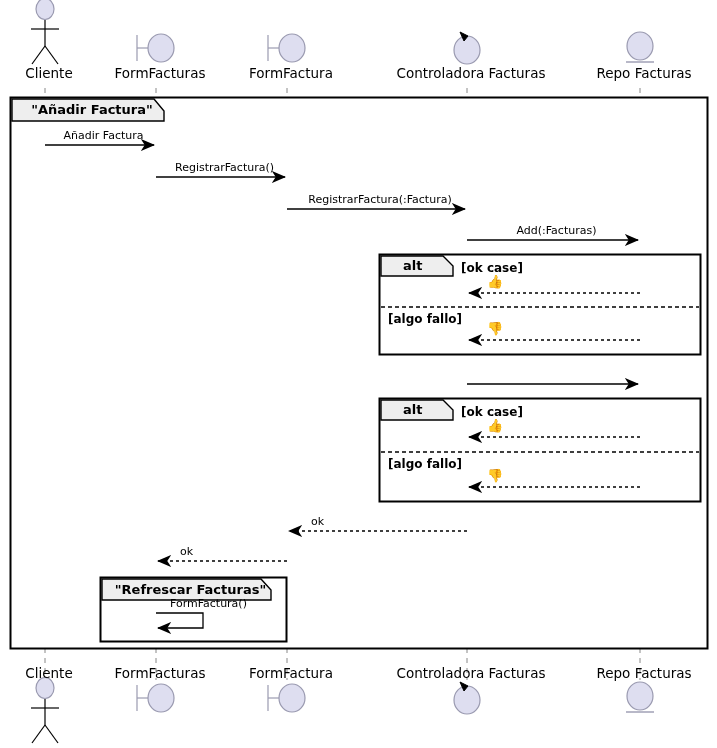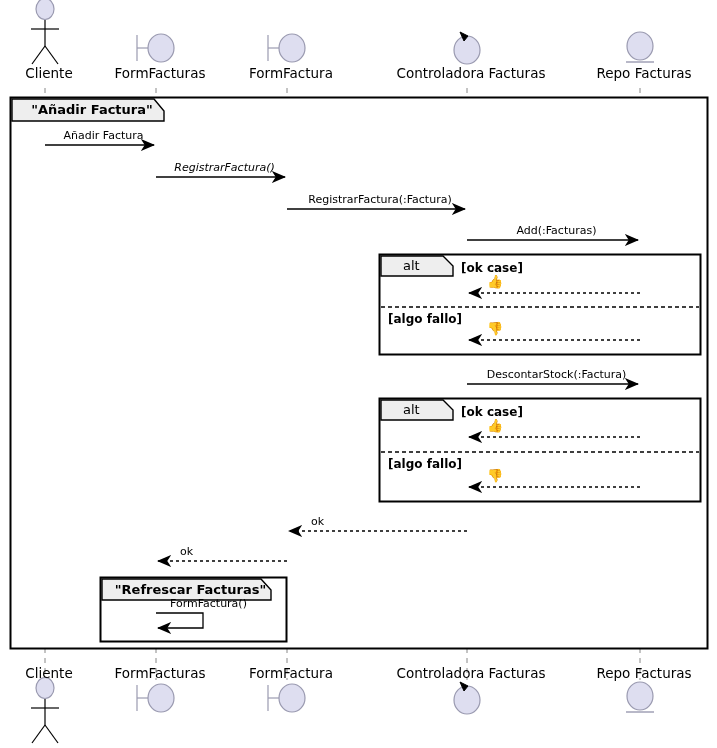--- a/index.html
+++ b/index.html
@@ -30,21 +30,21 @@
   }
   .lbl.center { transform: translateX(-50%); }
   .participant-name {
     font-size: 13.5px;
   }
   .msg-label {
     font-size: 11px;
   }
   .frag-kw {
     font-size: 13px;
-    font-weight: normal;
+    font-weight: bold;
   }
   .frag-guard {
     font-size: 12px;
     font-weight: bold;
   }
   .frag-title {
     font-size: 13px;
     font-weight: bold;
   }
   .emoji {
@@ -197,25 +197,24 @@
       <div class="lbl participant-name center" style="left: 640px; top: 666px;">Repo Facturas</div>
       <div class="lbl frag-title center" style="left: 88px; top: 102px;">"Añadir Factura"</div>
       <div class="lbl frag-kw" style="left: 399px; top: 258px;">alt</div>
       <div class="lbl frag-guard" style="left: 457px; top: 261px;">[ok case]</div>
       <div class="lbl frag-guard" style="left: 384px; top: 312px;">[algo fallo]</div>
       <div class="lbl frag-kw" style="left: 399px; top: 402px;">alt</div>
       <div class="lbl frag-guard" style="left: 457px; top: 405px;">[ok case]</div>
       <div class="lbl frag-guard" style="left: 384px; top: 457px;">[algo fallo]</div>
       <div class="lbl frag-title center" style="left: 186.5px; top: 582px;">"Refrescar Facturas"</div>
       <div class="lbl msg-label center" style="left: 99.5px; top: 128px;">Añadir Factura</div>
-      <div class="lbl msg-label center" style="left: 220.5px; top: 160px; font-style: italic;">RegistrarFactura()</div>
+      <div class="lbl msg-label center" style="left: 220.5px; top: 160px;">RegistrarFactura()</div>
       <div class="lbl msg-label center" style="left: 376px; top: 192px;">RegistrarFactura(:Factura)</div>
       <div class="lbl msg-label center" style="left: 552.5px; top: 223px;">Add(:Facturas)</div>
       <div class="emoji" style="left: 483px; top: 275px;">👍</div>
       <div class="emoji" style="left: 483px; top: 322px;">👎</div>
-      <div class="lbl msg-label center" style="left: 552.5px; top: 367px;">DescontarStock(:Factura)</div>
       <div class="emoji" style="left: 483px; top: 419px;">👍</div>
       <div class="emoji" style="left: 483px; top: 469px;">👎</div>
       <div class="lbl msg-label" style="left: 307px; top: 514px;">ok</div>
       <div class="lbl msg-label" style="left: 176px; top: 544px;">ok</div>
       <div class="lbl msg-label" style="left: 166px; top: 596px;">FormFactura()</div>
     </div>
 </div>
 
 </body></html>

